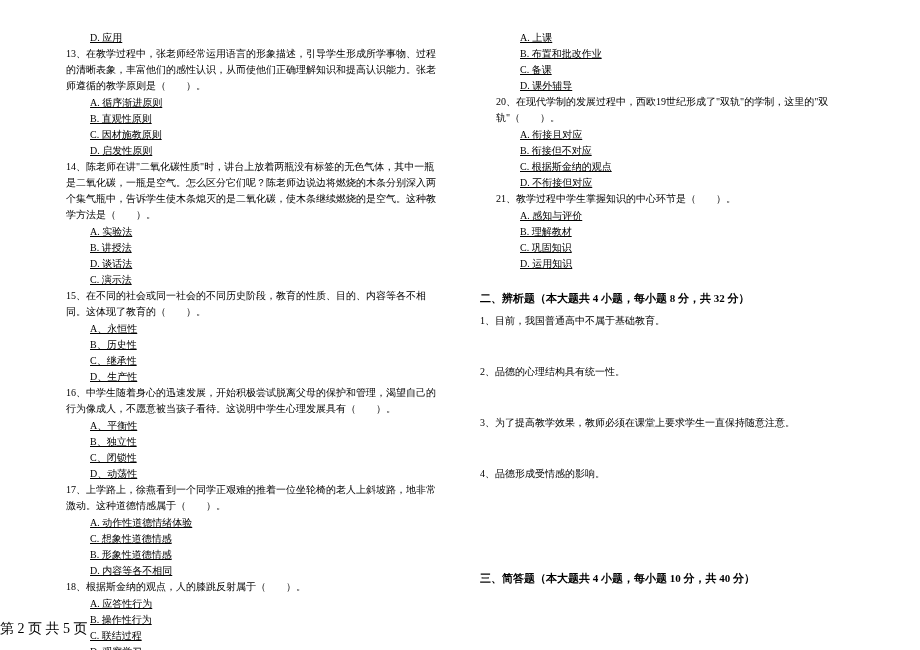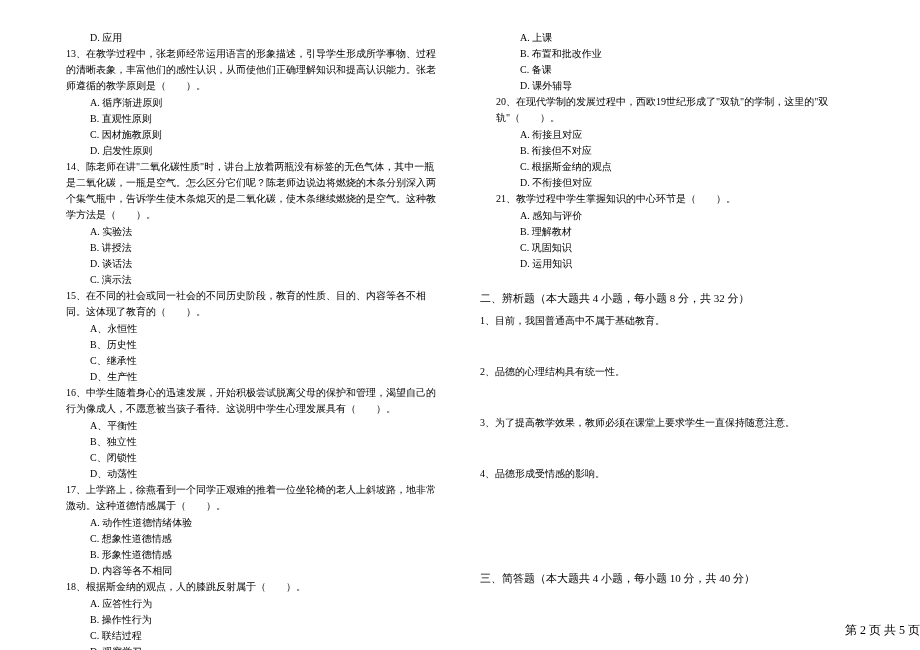--- a/index.html
+++ b/index.html
@@ -17,34 +17,34 @@
     .page {
       display: flex;
       gap: 40px;
       padding: 0 50px;
     }
     .col {
       flex: 1;
       min-width: 0;
     }
     .q-stem { margin-bottom: 1px; margin-left: 16px; }
-    .opt { padding-left: 4em; }
+    .opt { padding-left: 4em; text-decoration: underline; }
     .section-title {
-      font-weight: normal;
+      font-weight: bold;
       margin-top: 18px;
       margin-bottom: 5px;
       font-size: 11px;
     }
     .spacer { height: 35px; }
     .footer {
       position: absolute;
       bottom: 10px;
       left: 0; right: 0;
-      text-align: right;
-      font-size: 12px;
+      text-align: left;
+      font-size: 14px;
       margin-top: 48px;
     }
   </style>
 </head>
 <body>
 
 <div class="page">
   <div class="col">
     <div class="opt">D. 应用</div>
 

